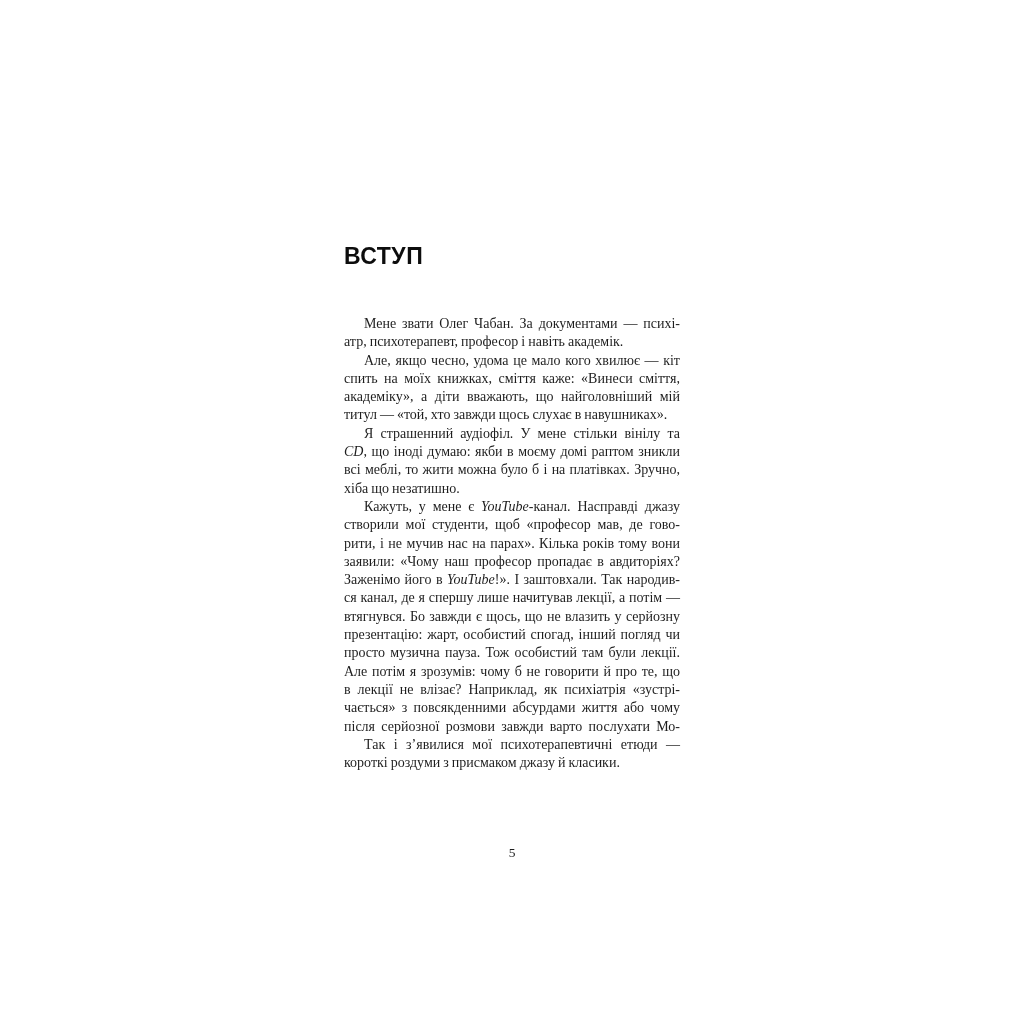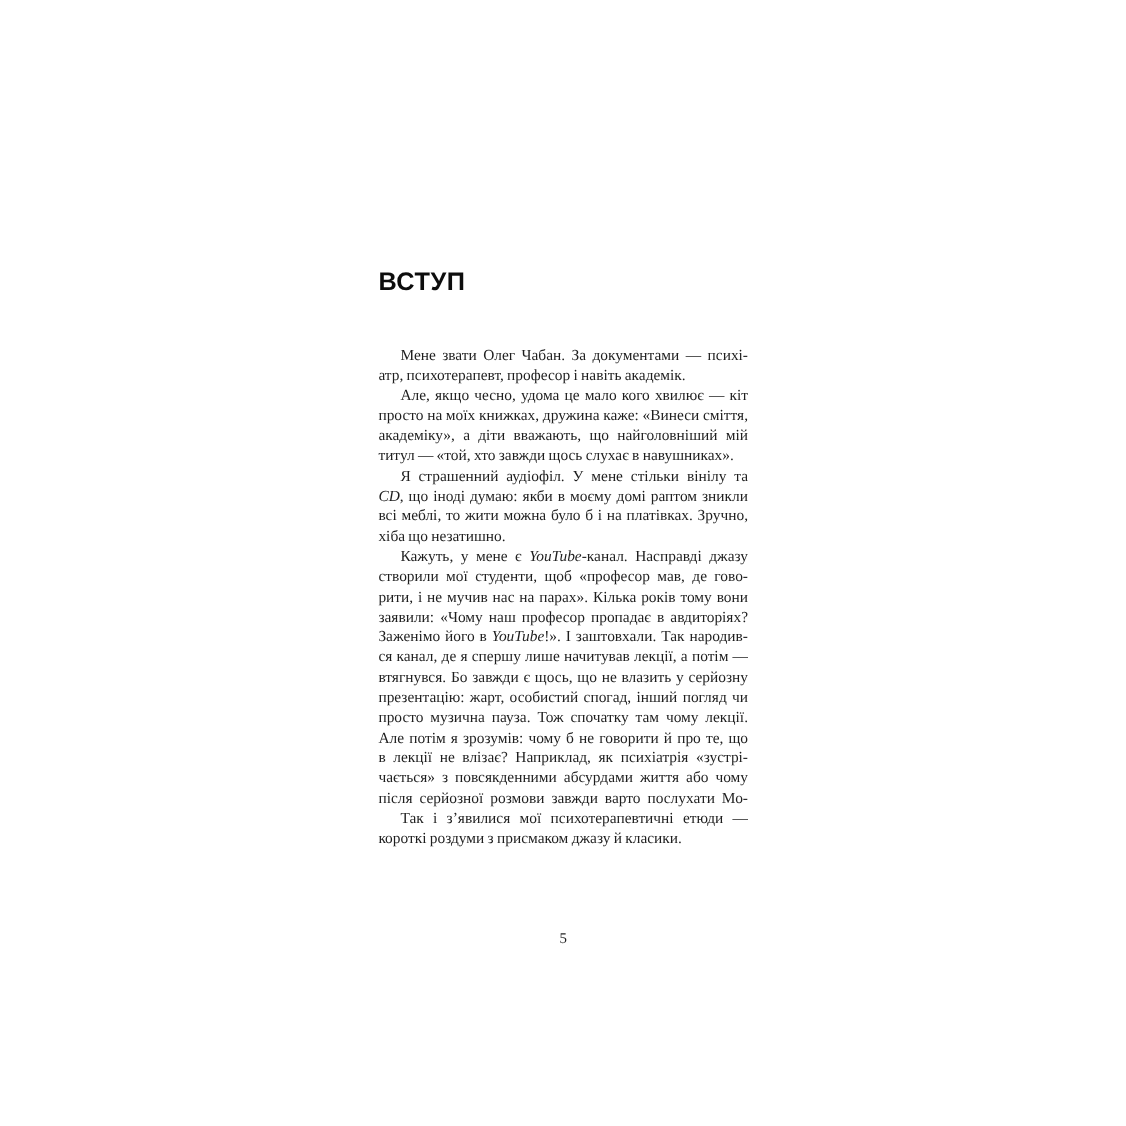--- a/index.html
+++ b/index.html
@@ -57,36 +57,36 @@
 </style>
 </head>
 <body>
 
 <div class="page">
   <h1 class="heading">ВСТУП</h1>
   <div class="body-text" id="body-text">
       <div class="line indent"><span>Мене звати Олег Чабан. За документами — психі-</span></div>
       <div class="line last"><span>атр, психотерапевт, професор і навіть академік.</span></div>
       <div class="line indent"><span>Але, якщо чесно, удома це мало кого хвилює — кіт</span></div>
-      <div class="line"><span>просто на моїх книжках, дружина каже: «Винеси сміття,</span></div>
+      <div class="line"><span>спить на моїх книжках, сміття каже: «Винеси сміття,</span></div>
       <div class="line"><span>академіку», а діти вважають, що найголовніший мій</span></div>
       <div class="line last"><span>титул — «той, хто завжди щось слухає в навушниках».</span></div>
       <div class="line indent"><span>Я страшенний аудіофіл. У мене стільки вінілу та</span></div>
       <div class="line"><i>CD</i><span>, що іноді думаю: якби в моєму домі раптом зникли</span></div>
       <div class="line"><span>всі меблі, то жити можна було б і на платівках. Зручно,</span></div>
       <div class="line last"><span>хіба що незатишно.</span></div>
       <div class="line indent"><span>Кажуть, у мене є </span><i>YouTube</i><span>-канал. Насправді джазу</span></div>
       <div class="line"><span>створили мої студенти, щоб «професор мав, де гово-</span></div>
       <div class="line"><span>рити, і не мучив нас на парах». Кілька років тому вони</span></div>
       <div class="line"><span>заявили: «Чому наш професор пропадає в авдиторіях?</span></div>
       <div class="line"><span>Заженімо його в </span><i>YouTube</i><span>!». І заштовхали. Так народив-</span></div>
       <div class="line"><span>ся канал, де я спершу лише начитував лекції, а потім —</span></div>
       <div class="line"><span>втягнувся. Бо завжди є щось, що не влазить у серйозну</span></div>
       <div class="line"><span>презентацію: жарт, особистий спогад, інший погляд чи</span></div>
-      <div class="line"><span>просто музична пауза. Тож спочатку там чому лекції.</span></div>
+      <div class="line"><span>просто музична пауза. Тож особистий там були лекції.</span></div>
       <div class="line"><span>Але потім я зрозумів: чому б не говорити й про те, що</span></div>
       <div class="line"><span>в лекції не влізає? Наприклад, як психіатрія «зустрі-</span></div>
       <div class="line"><span>чається» з повсякденними абсурдами життя або чому</span></div>
       <div class="line"><span>після серйозної розмови завжди варто послухати Мо-</span></div>
       <div class="line indent"><span>Так і з’явилися мої психотерапевтичні етюди —</span></div>
       <div class="line last"><span>короткі роздуми з присмаком джазу й класики.</span></div>
     </div>
   <div class="page-number">5</div>
 </div>
 

